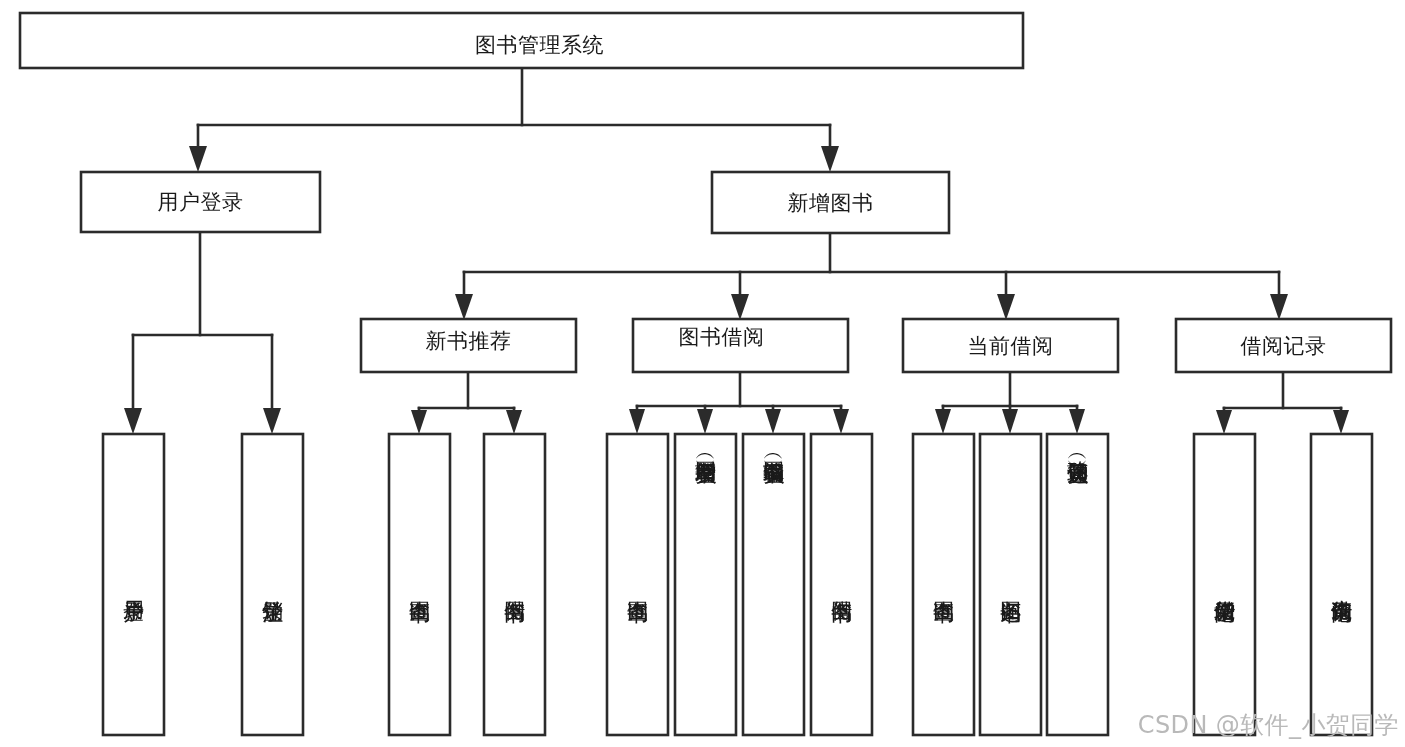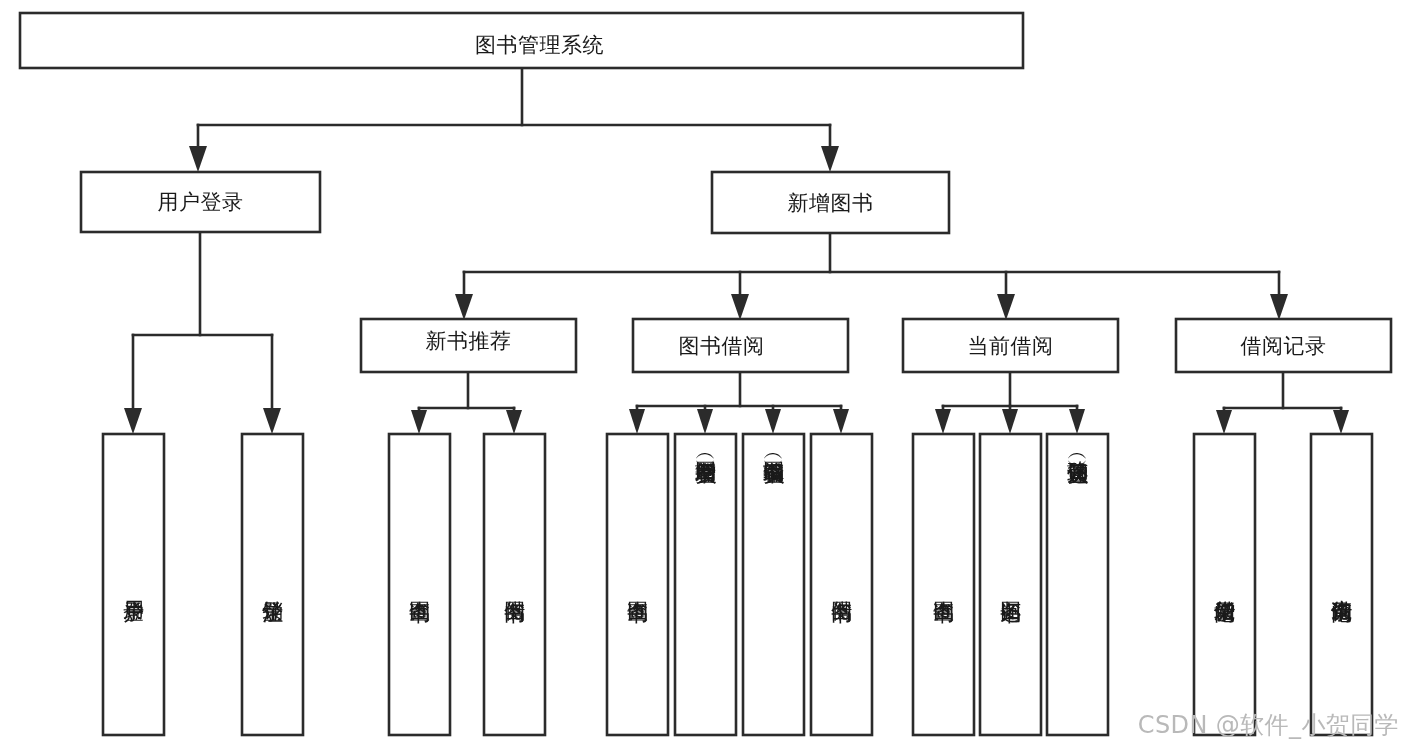--- a/index.html
+++ b/index.html
@@ -208,21 +208,21 @@
   </div>
 
   <div class="hlabel-box" style="left:712px; top:172px; width:237px; height:61px;">
     <span class="hlabel-text">新增图书</span>
   </div>
 
   <div class="hlabel-box" style="left:361px; top:319px; width:215px; height:43px;">
     <span class="hlabel-text">新书推荐</span>
   </div>
 
-  <div class="hlabel-box" style="left:633px; top:319px; width:177px; height:53px;">
+  <div class="hlabel-box" style="left:633px; top:310px; width:177px; height:53px;">
     <span class="hlabel-text">图书借阅</span>
   </div>
 
   <div class="hlabel-box" style="left:903px; top:319px; width:215px; height:53px;">
     <span class="hlabel-text">当前借阅</span>
   </div>
 
   <div class="hlabel-box" style="left:1176px; top:319px; width:215px; height:53px;">
     <span class="hlabel-text">借阅记录</span>
   </div>

